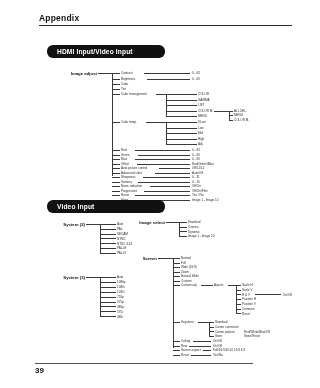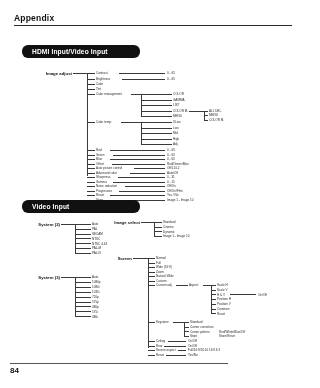--- a/index.html
+++ b/index.html
@@ -4,21 +4,21 @@
 <style>
   html,body{margin:0;padding:0;}
   body{
     width:300px;height:388px;
     background:#ffffff;
     font-family:"Liberation Sans", sans-serif;
     color:#1a1a1a;
     position:relative;
     overflow:hidden;
   }
-  .page{position:absolute;inset:0;}
+  .page{position:absolute;inset:0;margin-left:25px;}
 
   
   .appendix-head{
     position:absolute;left:14px;top:13px;
     font-size:8.5px;font-weight:bold;letter-spacing:.2px;
     color:#111;
   }
   .head-rule{
     position:absolute;left:14px;top:24.5px;right:8px;
     height:1.4px;background:#2b2b2b;
@@ -321,15 +321,15 @@
   <div class="leaf" style="left:156px;top:348.3px;">Screen aspect</div>
   <div class="rule" style="left:178px;top:350px;width:8px;"></div>
   <div class="val" style="left:188px;top:348.3px;">Full/16:9/16:10 16:9 4:3</div>
 
   <div class="stub" style="left:148px;top:354.5px;width:7px;"></div>
   <div class="leaf" style="left:156px;top:352.8px;">Reset</div>
   <div class="rule" style="left:166px;top:354.5px;width:20px;"></div>
   <div class="val" style="left:188px;top:352.8px;">Yes/No</div>
 
   <div class="foot-rule"></div>
-  <div class="page-num">84</div>
+  <div class="page-num">39</div>
 
 </div>
 
 </body></html>

